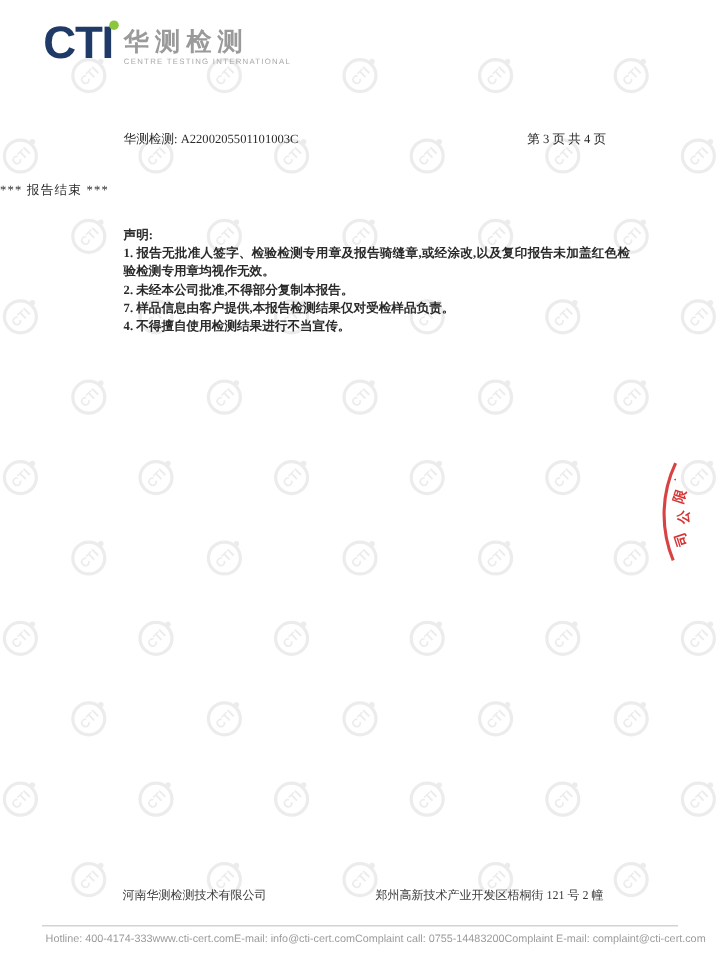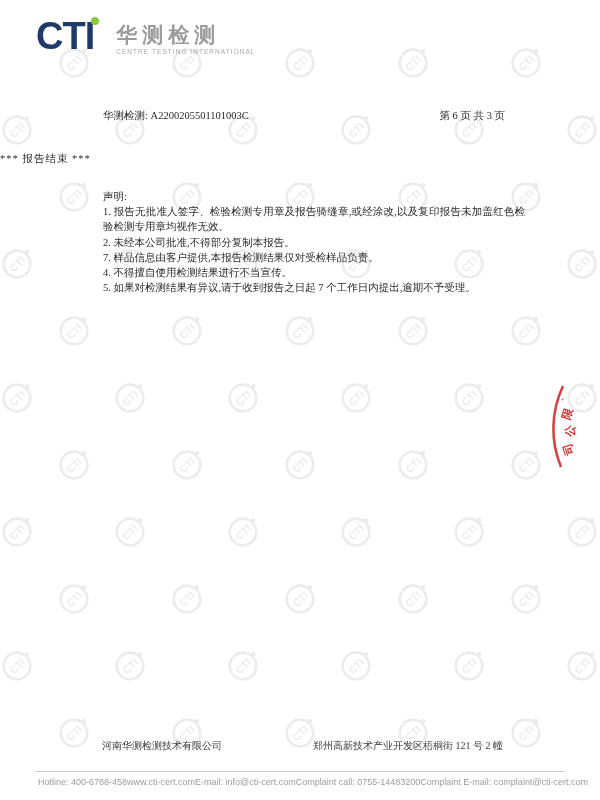--- a/index.html
+++ b/index.html
@@ -15,40 +15,40 @@
   .wm { position:absolute; width:36px; height:36px; }
   
   .logo { position:absolute; left:36px; top:14px; display:flex; align-items:flex-start; z-index:1; }
   .cti-wrap { position:relative; height:44px; }
   .cti-text {
     font-family:"Liberation Sans","DejaVu Sans",sans-serif;
     font-weight:bold; font-size:38px; line-height:44px; letter-spacing:-1px;
     color:#203a68;
   }
   .cti-dot { position:absolute; width:8px; height:8px; border-radius:50%; background:#8cc63f; left:55px; top:3px; }
-  .logo-right { margin-left:22px; padding-top:9px; }
+  .logo-right { margin-left:9px; padding-top:9px; }
   .logo-cn {
     font-weight:bold; font-size:21px; line-height:24px; color:#9a9a9a; letter-spacing:5px; white-space:nowrap;
   }
   .logo-en {
     font-family:"Liberation Sans","DejaVu Sans",sans-serif;
     font-size:6.5px; letter-spacing:1.05px; color:#a8a8a8; margin-top:1px; white-space:nowrap;
   }
   
   .title {
     position:absolute; left:0; right:0; top:70px; z-index:1;
     text-align:center; font-size:27px; font-weight:bold; letter-spacing:4px; padding-left:4px;
     color:#1d1d1d;
   }
   .report-no { position:absolute; left:103px; top:109px; font-size:10.5px; z-index:1; }
   .page-info { position:absolute; right:95px; top:109px; font-size:10.5px; z-index:1; }
   .end-marker { position:absolute; left:0; right:0; top:152px; font-size:10.5px; letter-spacing:1px; z-index:1; }
   
   .declaration { position:absolute; left:103px; top:189px; width:422px; z-index:1; font-size:10.5px; line-height:15.2px; }
-  .declaration div { text-align:justify; text-justify:inter-ideograph; }
+  .declaration div { text-align:justify; text-justify:inter-ideograph;font-weight:bold; }
   
   .stamp { position:absolute; left:545px; top:380px; width:55px; height:100px; z-index:2; }
   .stamp svg { position:absolute; left:0; top:0; }
   .stamp-char {
     position:absolute; font-weight:bold; font-size:11.5px; color:#d63434; line-height:1;
     transform-origin:center center; white-space:nowrap;
   }
   .sc0 { left:18px; top:20px; transform:translate(-50%,-50%) rotate(-58deg); font-size:9px; }
   .sc1 { left:23px; top:34px; transform:translate(-50%,-50%) rotate(-72deg); }
   .sc2 { left:26px; top:51px; transform:translate(-50%,-50%) rotate(-90deg); }
@@ -380,48 +380,47 @@
     <div class="logo-right">
       <div class="logo-cn">华测检测</div>
       <div class="logo-en">CENTRE TESTING INTERNATIONAL</div>
     </div>
   </div>
 
   <div class="report-no">
     <span>华测检测:</span>
     <span>A2200205501101003C</span>
   </div>
-  <div class="page-info">第 6 页 共 3 页</div>
+  <div class="page-info">第 3 页 共 4 页</div>
 
   <div class="end-marker">*** 报告结束 ***</div>
 
   <div class="declaration">
     <div>声明:</div>
     <div>1. 报告无批准人签字、检验检测专用章及报告骑缝章,或经涂改,以及复印报告未加盖红色检验检测专用章均视作无效。</div>
     <div>2. 未经本公司批准,不得部分复制本报告。</div>
     <div>7. 样品信息由客户提供,本报告检测结果仅对受检样品负责。</div>
     <div>4. 不得擅自使用检测结果进行不当宣传。</div>
-    <div>5. 如果对检测结果有异议,请于收到报告之日起 7 个工作日内提出,逾期不予受理。</div>
   </div>
 
   <div class="stamp">
     <svg width="55" height="100" viewBox="0 0 55 100">
       <path d="M 18 6 A 100 100 0 0 0 16 87" fill="none" stroke="#d63434" stroke-width="2.6" opacity="0.93"></path>
     </svg>
     <span class="stamp-char sc0">·</span>
     <span class="stamp-char sc1">限</span>
     <span class="stamp-char sc2">公</span>
     <span class="stamp-char sc3">司</span>
   </div>
 
   <div class="footer-company">河南华测检测技术有限公司</div>
   <div class="footer-address">郑州高新技术产业开发区梧桐街 121 号 2 幢</div>
 
   <div class="bottom-rule"></div>
   <div class="bottom-bar">
-    <span>Hotline: 400-6788-458</span>
+    <span>Hotline: 400-4174-333</span>
     <span>www.cti-cert.com</span>
     <span>E-mail: info@cti-cert.com</span>
     <span>Complaint call: 0755-14483200</span>
     <span>Complaint E-mail: complaint@cti-cert.com</span>
   </div>
 
 </div>
 
 </body></html>

